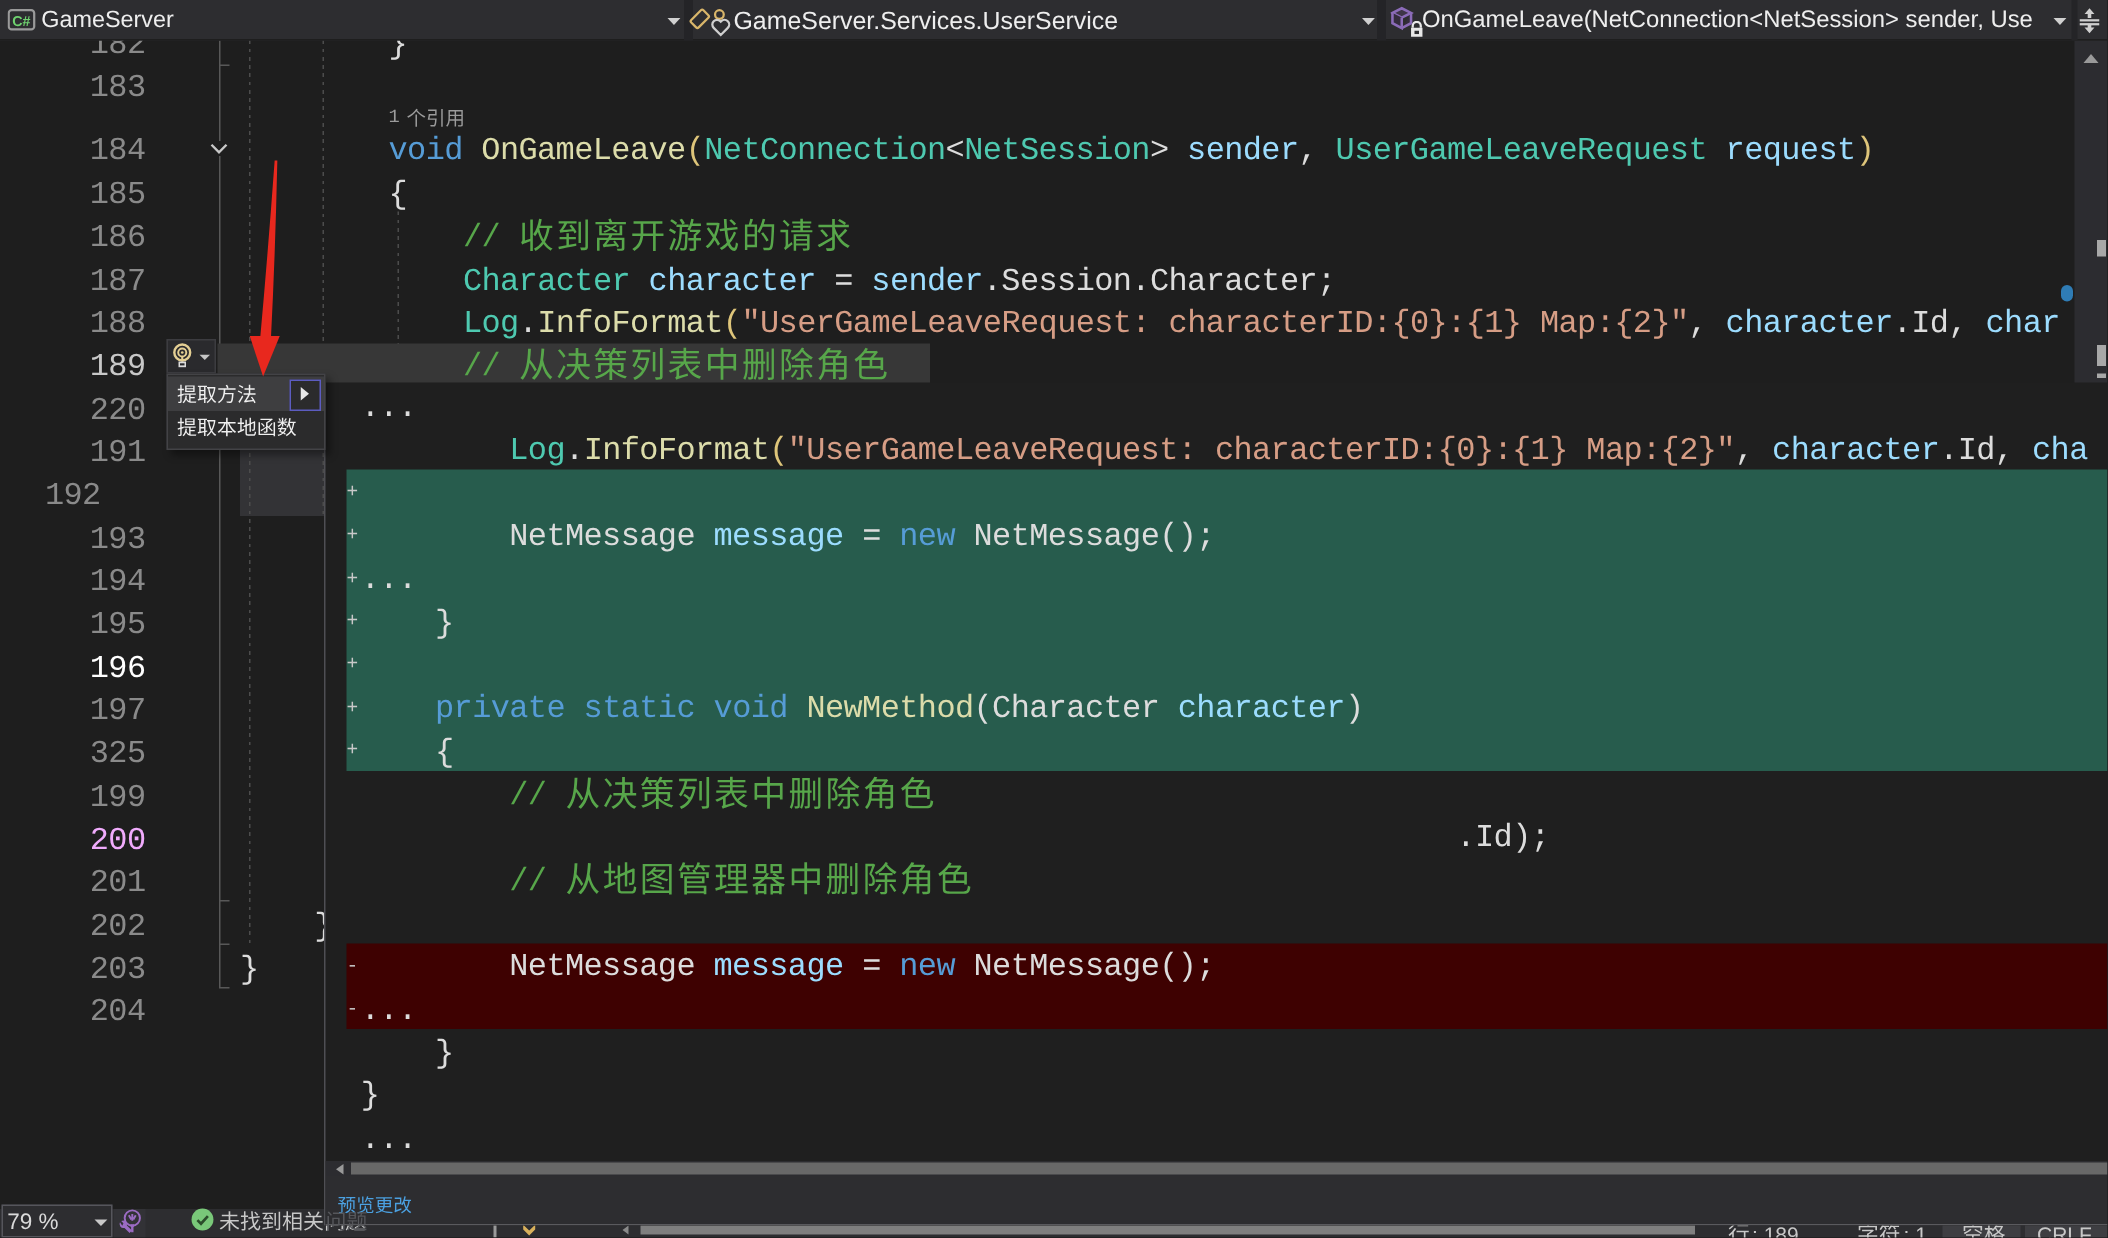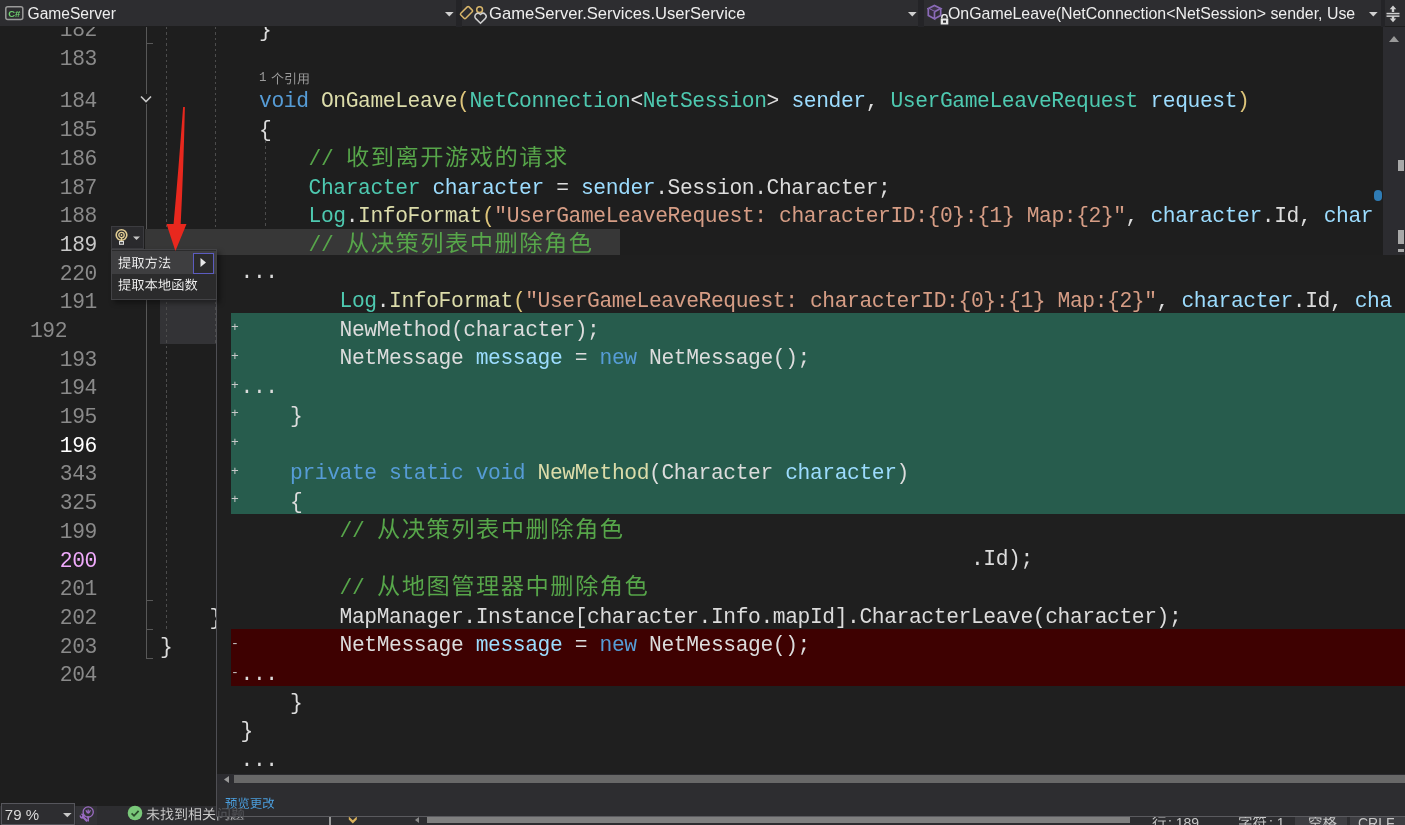--- a/index.html
+++ b/index.html
@@ -21,21 +21,21 @@
 <div class="cl" style="top:173.5px;width:97px;text-align:right;color:#8a8a8a">187</div>
 <div class="cl" style="top:202.2px;width:97px;text-align:right;color:#8a8a8a">188</div>
 <div class="cl" style="top:230.9px;width:97px;text-align:right;color:#c8c8c8">189</div>
 <div class="cl" style="top:259.6px;width:97px;text-align:right;color:#8a8a8a">220</div>
 <div class="cl" style="top:288.2px;width:97px;text-align:right;color:#8a8a8a">191</div>
 <div class="cl" style="top:316.9px;width:97px;text-align:center;color:#8a8a8a">192</div>
 <div class="cl" style="top:345.7px;width:97px;text-align:right;color:#8a8a8a">193</div>
 <div class="cl" style="top:374.3px;width:97px;text-align:right;color:#8a8a8a">194</div>
 <div class="cl" style="top:403.1px;width:97px;text-align:right;color:#8a8a8a">195</div>
 <div class="cl" style="top:431.7px;width:97px;text-align:right;color:#ffffff">196</div>
-<div class="cl" style="top:460.4px;width:97px;text-align:right;color:#8a8a8a">343</div>
+<div class="cl" style="top:460.4px;width:97px;text-align:right;color:#8a8a8a">197</div>
 <div class="cl" style="top:489.2px;width:97px;text-align:right;color:#8a8a8a">325</div>
 <div class="cl" style="top:517.8px;width:97px;text-align:right;color:#8a8a8a">199</div>
 <div class="cl" style="top:546.5px;width:97px;text-align:right;color:#f0abfc">200</div>
 <div class="cl" style="top:575.2px;width:97px;text-align:right;color:#8a8a8a">201</div>
 <div class="cl" style="top:603.9px;width:97px;text-align:right;color:#8a8a8a">202</div>
 <div class="cl" style="top:632.6px;width:97px;text-align:right;color:#8a8a8a">203</div>
 <div class="cl" style="top:661.3px;width:97px;text-align:right;color:#8a8a8a">204</div>
 <div class="cl" style="top:16.3px"><span style="position:absolute;left:259.0px;color:#dcdcdc">}</span></div>
 <div class="abs" style="left:259px;top:71.5px;font-family:'Liberation Mono',monospace;font-size:12.5px;line-height:13px;color:#9b9b9b">1</div>
 <div style="position:absolute;left:271.0px;top:72.0px;width:39px;height:14px">
@@ -146,21 +146,20 @@
       <path transform="translate(14.5,12.8) scale(0.01450,-0.01450)" d="M575 667H794C764 604 723 546 675 496C627 545 590 597 563 648ZM202 840V626H52V555H193C162 417 95 260 28 175C41 158 60 129 67 109C117 175 165 284 202 397V-79H273V425C304 381 339 327 355 299L400 356C382 382 300 481 273 511V555H387L363 535C380 523 409 497 422 484C456 514 490 550 521 590C548 543 583 495 626 450C541 377 441 323 341 291C356 276 375 248 384 230C410 240 436 250 462 262V-81H532V-37H811V-77H884V270L930 252C941 271 962 300 977 315C878 345 794 392 726 449C796 522 853 610 889 713L842 735L828 732H612C628 761 642 791 654 822L582 841C543 739 478 641 403 570V626H273V840ZM532 29V222H811V29ZM511 287C570 318 625 356 676 401C725 358 782 319 847 287Z"></path>
     </svg>
   </div>
 <div class="abs" style="left:1350px;top:815px;width:55px;height:10px;background:#3e3e42"></div>
 <div class="abs" style="left:1358px;top:815px;font-size:14px;color:#c8c8c8">CRLF</div>
 <div class="abs" style="left:216px;top:255px;width:1189px;height:562px;background:#1f1f1f;border-left:1px solid #4f4f54;overflow:hidden">
     <div class="abs" style="left:13.6px;top:58.3px;width:1175px;height:200.9px;background:#275c4d"></div>
     <div class="abs" style="left:13.6px;top:374.0px;width:1175px;height:57.4px;background:#3e0101"></div>
     <div class="cl" style="top:3.2px;width:1189px"><span style="position:absolute;left:23.5px;color:#dcdcdc">...</span></div>
     <div class="cl" style="top:31.9px;width:1189px"><span style="position:absolute;left:122.5px;color:#4ec9b0">Log</span><span style="position:absolute;left:159.7px;color:#dcdcdc">.</span><span style="position:absolute;left:172.1px;color:#dcdcaa">InfoFormat</span><span style="position:absolute;left:295.9px;color:#dec57a">(</span><span style="position:absolute;left:308.2px;color:#d69d85">"UserGameLeaveRequest: characterID:{0}:{1} Map:{2}"</span><span style="position:absolute;left:939.6px;color:#dcdcdc">, </span><span style="position:absolute;left:964.4px;color:#9cdcfe">character</span><span style="position:absolute;left:1075.8px;color:#dcdcdc">.Id</span><span style="position:absolute;left:1112.9px;color:#dcdcdc">, </span><span style="position:absolute;left:1137.7px;color:#9cdcfe">cha</span></div>
-    <div class="cl" style="top:60.6px;width:1189px"><span style="position:absolute;left:122.5px;color:#dcdcdc">NewMethod(character);</span></div>
     <div class="cl" style="top:89.3px;width:1189px"><span style="position:absolute;left:122.5px;color:#dcdcdc">NetMessage </span><span style="position:absolute;left:258.7px;color:#9cdcfe">message</span><span style="position:absolute;left:357.8px;color:#dcdcdc">=</span><span style="position:absolute;left:382.5px;color:#569cd6">new</span><span style="position:absolute;left:432.0px;color:#dcdcdc">NetMessage();</span></div>
     <div class="cl" style="top:118.1px;width:1189px"><span style="position:absolute;left:23.5px;color:#dcdcdc">...</span></div>
     <div class="cl" style="top:146.8px;width:1189px"><span style="position:absolute;left:73.0px;color:#dcdcdc">}</span></div>
     <div class="cl" style="top:204.2px;width:1189px"><span style="position:absolute;left:73.0px;color:#569cd6">private static void </span><span style="position:absolute;left:320.6px;color:#dcdcaa">NewMethod</span><span style="position:absolute;left:432.0px;color:#dcdcdc">(</span><span style="position:absolute;left:444.4px;color:#dcdcdc">Character </span><span style="position:absolute;left:568.2px;color:#9cdcfe">character</span><span style="position:absolute;left:679.6px;color:#dcdcdc">)</span></div>
     <div class="cl" style="top:232.8px;width:1189px"><span style="position:absolute;left:73.0px;color:#dcdcdc">{</span></div>
     <div class="cl" style="top:261.5px;width:1189px"><span style="position:absolute;left:122.5px;color:#57a64a">//</span></div>
     <div style="position:absolute;left:159.7px;top:262.0px">
       <svg width="248" height="24" style="position:absolute;overflow:visible;" fill="#57a64a">
         <path transform="translate(0.0,20.4) scale(0.02320,-0.02320)" d="M261 818C246 447 206 149 41 -26C61 -38 101 -65 113 -78C215 43 271 204 303 402C364 321 423 227 454 163L511 216C474 294 392 411 318 500C330 597 337 702 343 814ZM646 819C624 434 571 144 371 -23C391 -35 430 -62 443 -75C553 28 620 164 663 333C707 187 781 28 903 -68C916 -46 942 -14 959 0C806 105 728 320 694 488C709 588 719 697 727 815Z"></path>
         <path transform="translate(24.8,20.4) scale(0.02320,-0.02320)" d="M51 764C108 701 176 615 205 559L269 602C237 657 167 740 109 800ZM38 11 103 -34C157 61 220 188 268 297L212 343C159 226 87 91 38 11ZM789 379H631C636 422 637 465 637 506V610H789ZM558 838V682H358V610H558V506C558 465 557 423 553 379H306V307H541C514 185 441 65 249 -22C267 -37 292 -66 303 -82C496 14 578 145 613 279C668 108 763 -16 917 -78C929 -58 951 -29 968 -13C820 38 726 153 677 307H962V379H861V682H637V838Z"></path>
@@ -184,21 +183,20 @@
         <path transform="translate(74.3,20.4) scale(0.02320,-0.02320)" d="M211 438V-81H287V-47H771V-79H845V168H287V237H792V438ZM771 12H287V109H771ZM440 623C451 603 462 580 471 559H101V394H174V500H839V394H915V559H548C539 584 522 614 507 637ZM287 380H719V294H287ZM167 844C142 757 98 672 43 616C62 607 93 590 108 580C137 613 164 656 189 703H258C280 666 302 621 311 592L375 614C367 638 350 672 331 703H484V758H214C224 782 233 806 240 830ZM590 842C572 769 537 699 492 651C510 642 541 626 554 616C575 640 595 669 612 702H683C713 665 742 618 755 589L816 616C805 640 784 672 761 702H940V758H638C648 781 656 805 663 829Z"></path>
         <path transform="translate(99.0,20.4) scale(0.02320,-0.02320)" d="M476 540H629V411H476ZM694 540H847V411H694ZM476 728H629V601H476ZM694 728H847V601H694ZM318 22V-47H967V22H700V160H933V228H700V346H919V794H407V346H623V228H395V160H623V22ZM35 100 54 24C142 53 257 92 365 128L352 201L242 164V413H343V483H242V702H358V772H46V702H170V483H56V413H170V141C119 125 73 111 35 100Z"></path>
         <path transform="translate(123.8,20.4) scale(0.02320,-0.02320)" d="M196 730H366V589H196ZM622 730H802V589H622ZM614 484C656 468 706 443 740 420H452C475 452 495 485 511 518L437 532V795H128V524H431C415 489 392 454 364 420H52V353H298C230 293 141 239 30 198C45 184 64 158 72 141L128 165V-80H198V-51H365V-74H437V229H246C305 267 355 309 396 353H582C624 307 679 264 739 229H555V-80H624V-51H802V-74H875V164L924 148C934 166 955 194 972 208C863 234 751 288 675 353H949V420H774L801 449C768 475 704 506 653 524ZM553 795V524H875V795ZM198 15V163H365V15ZM624 15V163H802V15Z"></path>
         <path transform="translate(148.6,20.4) scale(0.02320,-0.02320)" d="M458 840V661H96V186H171V248H458V-79H537V248H825V191H902V661H537V840ZM171 322V588H458V322ZM825 322H537V588H825Z"></path>
         <path transform="translate(173.3,20.4) scale(0.02320,-0.02320)" d="M709 729V164H770V729ZM854 823V5C854 -10 849 -14 836 -14C823 -14 781 -15 733 -13C743 -32 753 -62 755 -80C819 -80 860 -78 885 -67C910 -56 920 -36 920 5V823ZM44 450V381H108V331C108 207 103 59 39 -43C55 -50 82 -69 94 -81C162 27 171 199 171 332V381H264V12C264 1 260 -3 250 -3C239 -3 207 -4 171 -3C180 -20 188 -51 190 -69C243 -69 277 -67 298 -55C320 -44 327 -23 327 11V381H397V374C397 242 393 71 337 -46C352 -53 380 -69 392 -79C452 44 460 235 460 375V381H553V12C553 0 549 -3 539 -4C528 -4 496 -4 460 -3C469 -21 477 -51 479 -69C533 -69 566 -67 587 -56C609 -44 616 -24 616 11V381H668V450H616V808H397V450H327V808H108V450ZM171 741H264V450H171ZM460 741H553V450H460Z"></path>
         <path transform="translate(198.1,20.4) scale(0.02320,-0.02320)" d="M474 221C440 149 389 74 336 22C353 12 382 -8 394 -19C445 36 502 122 541 202ZM764 200C817 136 879 47 907 -10L967 25C938 81 877 166 820 229ZM78 800V-77H145V732H274C250 665 219 576 189 505C266 426 285 358 285 303C285 271 279 244 262 233C254 226 243 224 229 223C213 222 191 222 167 225C178 205 184 177 185 158C209 157 236 157 257 159C278 162 297 168 311 179C340 199 352 241 352 296C351 358 333 430 256 513C292 592 331 691 362 774L314 803L303 800ZM371 345V276H634V7C634 -6 630 -11 614 -11C600 -12 551 -12 495 -10C507 -30 517 -59 521 -79C593 -79 639 -78 668 -66C697 -55 706 -34 706 7V276H954V345H706V467H860V533H465V467H634V345ZM661 847C595 727 470 611 344 546C362 532 383 509 394 492C493 549 590 634 664 730C749 624 835 557 924 501C935 522 957 546 975 561C882 611 789 678 702 784L725 822Z"></path>
         <path transform="translate(222.8,20.4) scale(0.02320,-0.02320)" d="M266 540H486V414H266ZM266 608H263C293 641 321 676 346 710H628C605 675 576 638 547 608ZM799 540V414H562V540ZM337 843C287 742 191 620 56 529C74 518 99 492 112 474C140 494 166 515 190 537V358C190 234 177 77 66 -34C82 -44 111 -73 123 -88C190 -22 227 64 246 151H486V-58H562V151H799V18C799 2 793 -3 776 -3C759 -4 698 -5 636 -2C646 -23 659 -56 663 -77C745 -77 800 -76 833 -63C865 -51 875 -28 875 17V608H635C673 650 711 698 736 742L685 778L673 774H389L420 827ZM266 348H486V218H258C264 263 266 308 266 348ZM799 348V218H562V348Z"></path>
         <path transform="translate(247.6,20.4) scale(0.02320,-0.02320)" d="M474 492V319H243V492ZM547 492H786V319H547ZM598 685C569 643 531 597 494 563H229C268 601 304 642 337 685ZM354 843C284 708 162 587 39 511C53 495 74 457 81 441C111 461 141 484 170 509V81C170 -36 219 -63 378 -63C414 -63 725 -63 765 -63C914 -63 945 -18 963 138C941 142 910 154 890 166C879 34 863 6 764 6C696 6 426 6 373 6C263 6 243 20 243 80V247H786V202H861V563H585C632 611 678 669 712 722L663 757L648 752H383C397 774 410 796 422 818Z"></path>
       </svg>
     </div>
-    <div class="cl" style="top:347.6px;width:1189px"><span style="position:absolute;left:122.5px;color:#dcdcdc">MapManager.Instance[character.Info.mapId].CharacterLeave(character);</span></div>
     <div class="cl" style="top:376.3px;width:1189px"><span style="position:absolute;left:122.5px;color:#dcdcdc">NetMessage </span><span style="position:absolute;left:258.7px;color:#9cdcfe">message</span><span style="position:absolute;left:357.8px;color:#dcdcdc">=</span><span style="position:absolute;left:382.5px;color:#569cd6">new</span><span style="position:absolute;left:432.0px;color:#dcdcdc">NetMessage();</span></div>
     <div class="cl" style="top:405.0px;width:1189px"><span style="position:absolute;left:23.5px;color:#dcdcdc">...</span></div>
     <div class="cl" style="top:433.7px;width:1189px"><span style="position:absolute;left:73.0px;color:#dcdcdc">}</span></div>
     <div class="cl" style="top:462.4px;width:1189px"><span style="position:absolute;left:23.5px;color:#dcdcdc">}</span></div>
     <div class="cl" style="top:491.1px;width:1189px"><span style="position:absolute;left:23.5px;color:#dcdcdc">...</span></div>
     <div class="abs" style="left:14px;top:66.2px;font-family:'Liberation Mono',monospace;font-size:13px;line-height:13px;color:#c8c8c8">+</div>
     <div class="abs" style="left:14px;top:94.9px;font-family:'Liberation Mono',monospace;font-size:13px;line-height:13px;color:#c8c8c8">+</div>
     <div class="abs" style="left:14px;top:123.6px;font-family:'Liberation Mono',monospace;font-size:13px;line-height:13px;color:#c8c8c8">+</div>
     <div class="abs" style="left:14px;top:152.3px;font-family:'Liberation Mono',monospace;font-size:13px;line-height:13px;color:#c8c8c8">+</div>
     <div class="abs" style="left:14px;top:181.0px;font-family:'Liberation Mono',monospace;font-size:13px;line-height:13px;color:#c8c8c8">+</div>

